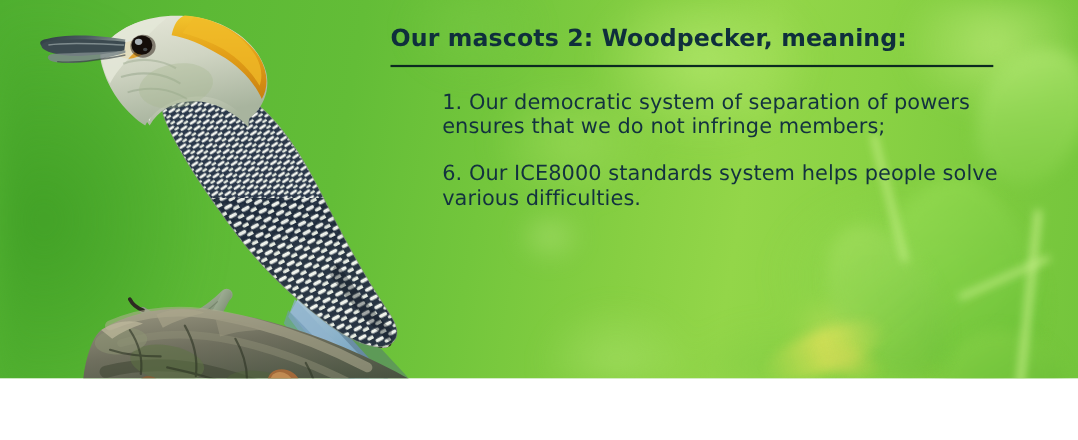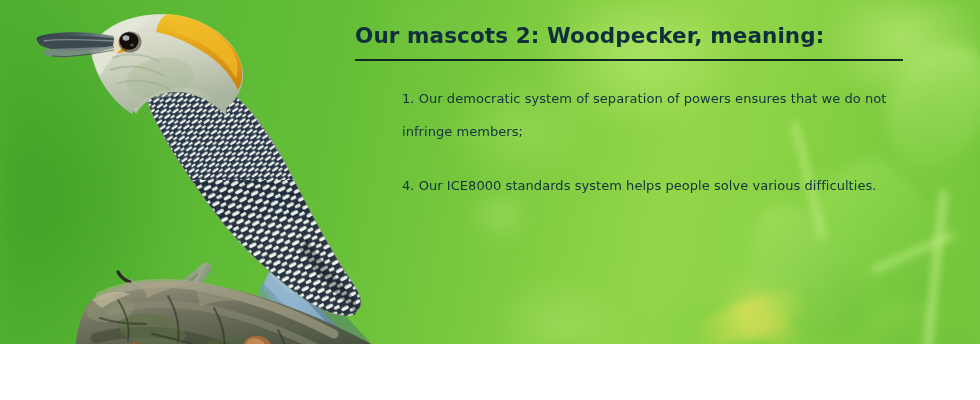--- a/index.html
+++ b/index.html
@@ -126,22 +126,22 @@
     background: #0c2a20;
   }
   .points {
     margin: 0;
     padding: 0;
     list-style: none;
     margin-top: 21px;
   }
   .point {
     color: #13323f;
-    font-size: 13px;
-    line-height: 33px;
+    font-size: 19px;
+    line-height: 22px;
     margin-left: 47px;
     margin-bottom: 21px;
     max-width: 520px;
     letter-spacing: 0.05px;
   }
   .point:last-child { margin-bottom: 0; }
 </style>
 </head>
 <body>
 
@@ -410,17 +410,17 @@
     </g>
   </svg>
 
   <div class="text-col">
     <h1 class="headline">Our mascots 2: Woodpecker, meaning:</h1>
 
     <div class="rule"></div>
 
     <ul class="points">
       <li class="point">1. Our democratic system of separation of powers ensures that we do not infringe members;</li>
-      <li class="point">4. Our ICE8000 standards system helps people solve various difficulties.</li>
+      <li class="point">6. Our ICE8000 standards system helps people solve various difficulties.</li>
     </ul>
   </div>
 
 </div>
 
 </body></html>

